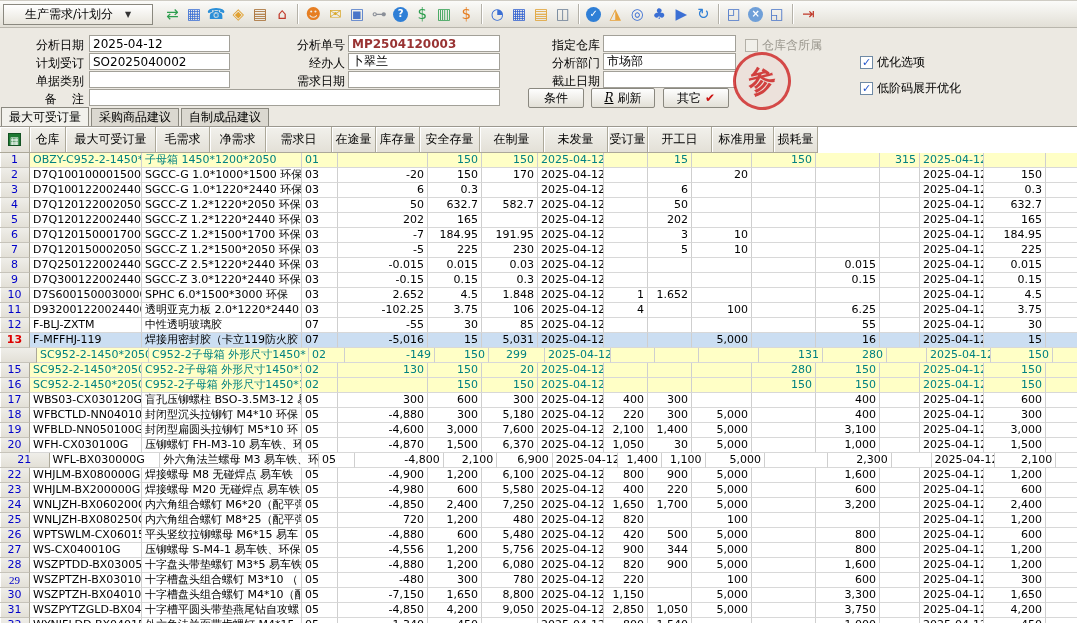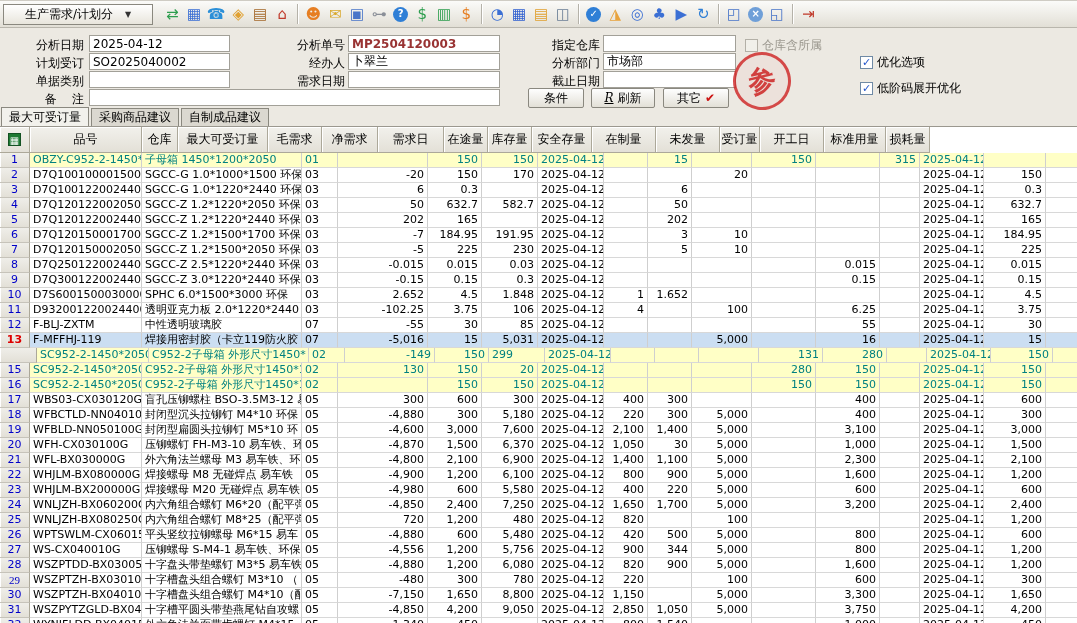--- a/index.html
+++ b/index.html
@@ -161,21 +161,20 @@
     <span class="tab">采购商品建议</span>
     <span class="tab">自制成品建议</span>
   </div>
 
 <div class="gridwrap">
   <div class="grid" id="grid">
       <div class="hrow">
         <div class="hcell" style="width: 30px;">
           <span class="xicon">▦</span>
         </div>
-        <div class="hcell" style="width: 112px;">品号</div>
         <div class="hcell" style="width: 36px;">仓库</div>
         <div class="hcell" style="width: 90px;">最大可受订量</div>
         <div class="hcell" style="width: 54px;">毛需求</div>
         <div class="hcell" style="width: 56px;">净需求</div>
         <div class="hcell" style="width: 66px;">需求日</div>
         <div class="hcell" style="width: 44px;">在途量</div>
         <div class="hcell" style="width: 44px;">库存量</div>
         <div class="hcell" style="width: 60px;">安全存量</div>
         <div class="hcell" style="width: 64px;">在制量</div>
         <div class="hcell" style="width: 64px;">未发量</div>
@@ -431,21 +430,21 @@
         <div class="cell" style="width: 62px; text-align: right;">15</div>
         <div class="cell" style="width: 44px; text-align: right;"></div>
       </div>
       <div class="row yellow">
         <div class="rowno" style="width: 30px; padding-left: 36px;">14</div>
         <div class="cell" style="width: 112px; text-align: left;">SC952-2-1450*2050-</div>
         <div class="cell" style="width: 160px; text-align: left;">C952-2子母箱  外形尺寸1450*</div>
         <div class="cell" style="width: 36px; text-align: left;">02</div>
         <div class="cell" style="width: 90px; text-align: right;">-149</div>
         <div class="cell" style="width: 54px; text-align: right;">150</div>
-        <div class="cell" style="width: 56px; text-align: left;">299</div>
+        <div class="cell" style="width: 56px; text-align: center;">299</div>
         <div class="cell" style="width: 66px; text-align: left;">2025-04-12</div>
         <div class="cell" style="width: 44px; text-align: right;"></div>
         <div class="cell" style="width: 44px; text-align: right;"></div>
         <div class="cell" style="width: 60px; text-align: right;"></div>
         <div class="cell" style="width: 64px; text-align: right;">131</div>
         <div class="cell" style="width: 64px; text-align: right;">280</div>
         <div class="cell" style="width: 40px; text-align: right;"></div>
         <div class="cell" style="width: 64px; text-align: left;">2025-04-12</div>
         <div class="cell" style="width: 62px; text-align: right;">150</div>
         <div class="cell" style="width: 44px; text-align: right;"></div>
@@ -558,21 +557,21 @@
         <div class="cell" style="width: 44px; text-align: right;">30</div>
         <div class="cell" style="width: 60px; text-align: right;">5,000</div>
         <div class="cell" style="width: 64px; text-align: right;"></div>
         <div class="cell" style="width: 64px; text-align: right;">1,000</div>
         <div class="cell" style="width: 40px; text-align: right;"></div>
         <div class="cell" style="width: 64px; text-align: left;">2025-04-12</div>
         <div class="cell" style="width: 62px; text-align: right;">1,500</div>
         <div class="cell" style="width: 44px; text-align: right;"></div>
       </div>
       <div class="row">
-        <div class="rowno" style="width: 30px;">21</div>
+        <div class="rowno" style="width: 50px;">21</div>
         <div class="cell" style="width: 112px; text-align: left;">WFL-BX030000G</div>
         <div class="cell" style="width: 160px; text-align: left;">外六角法兰螺母 M3 易车铁、环</div>
         <div class="cell" style="width: 36px; text-align: left;">05</div>
         <div class="cell" style="width: 90px; text-align: right;">-4,800</div>
         <div class="cell" style="width: 54px; text-align: right;">2,100</div>
         <div class="cell" style="width: 56px; text-align: right;">6,900</div>
         <div class="cell" style="width: 66px; text-align: left;">2025-04-12</div>
         <div class="cell" style="width: 44px; text-align: right;">1,400</div>
         <div class="cell" style="width: 44px; text-align: right;">1,100</div>
         <div class="cell" style="width: 60px; text-align: right;">5,000</div>

